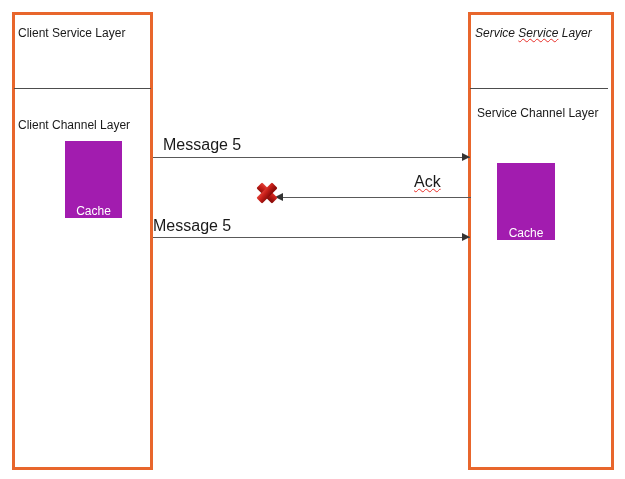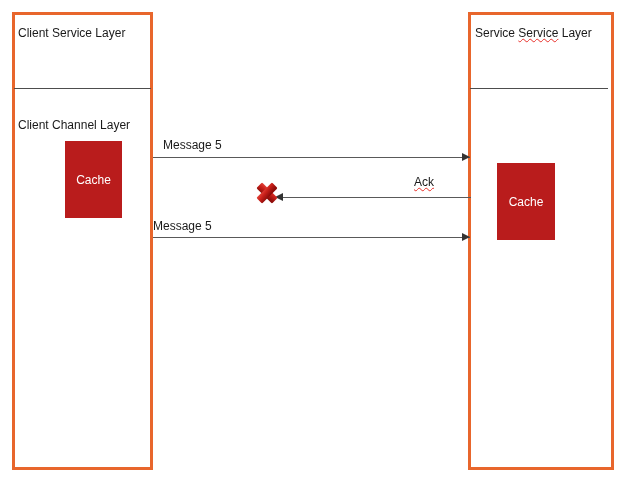--- a/index.html
+++ b/index.html
@@ -39,23 +39,23 @@
     text-decoration: underline;
     text-decoration-style: wavy;
     text-decoration-color: #e8302a;
     text-decoration-thickness: 1px;
     text-underline-offset: 1px;
   }
 
   
   .cache-box {
     position: absolute;
-    background: #b91c1c;
+    background: #a21caf;
     display: flex;
-    align-items: center;
+    align-items: flex-end;
     justify-content: center;
   }
   .cache-label {
     font-size: 12px;
     color: #ffffff;
     line-height: 14px;
   }
 
   
   .msg-line {
@@ -74,21 +74,21 @@
   .msg-arrow-left {
     position: absolute;
     width: 0;
     height: 0;
     border-top: 4.5px solid transparent;
     border-bottom: 4.5px solid transparent;
     border-right: 8px solid #333333;
   }
   .msg-label {
     position: absolute;
-    font-size: 12px;
+    font-size: 16px;
     line-height: 14px;
     color: #1a1a1a;
     white-space: nowrap;
   }
 
   
   .fail-x {
     position: absolute;
     width: 28px;
     height: 28px;
@@ -106,24 +106,25 @@
   <div class="actor-divider" style="left:14px; top:88px; width:137px;"></div>
 
   <div class="layer-label" style="left:18px; top:118px;">Client Channel Layer</div>
 
   <div class="cache-box" style="left:65px; top:141px; width:57px; height:77px;">
     <span class="cache-label">Cache</span>
   </div>
 
   <div class="actor-box" style="left:468px; top:12px; width:146px; height:458px;"></div>
 
-  <div class="layer-label" style="left:475px; top:26px;"><span>Service </span><span class="spellcheck">Service</span><span> Layer</span></div>
+  <div class="layer-label" style="left:475px; top:26px;font-style:italic;"><span>Service </span><span class="spellcheck">Service</span><span> Layer</span></div>
 
   <div class="actor-divider" style="left:470px; top:88px; width:138px;"></div>
 
+  <div class="layer-label" style="left:477px; top:106px;">Service Channel Layer</div>
 
   <div class="cache-box" style="left:497px; top:163px; width:58px; height:77px;">
     <span class="cache-label">Cache</span>
   </div>
 
   <div class="msg-label" style="left:163px; top:138px;">Message 5</div>
   <div class="msg-line" style="left:153px; top:157px; width:317px;"></div>
   <div class="msg-arrow-right" style="left:462px; top:152.5px;"></div>
 
   <div class="msg-label" style="left:374px; top:175px;margin-left:40px;"><span class="spellcheck">Ack</span></div>

